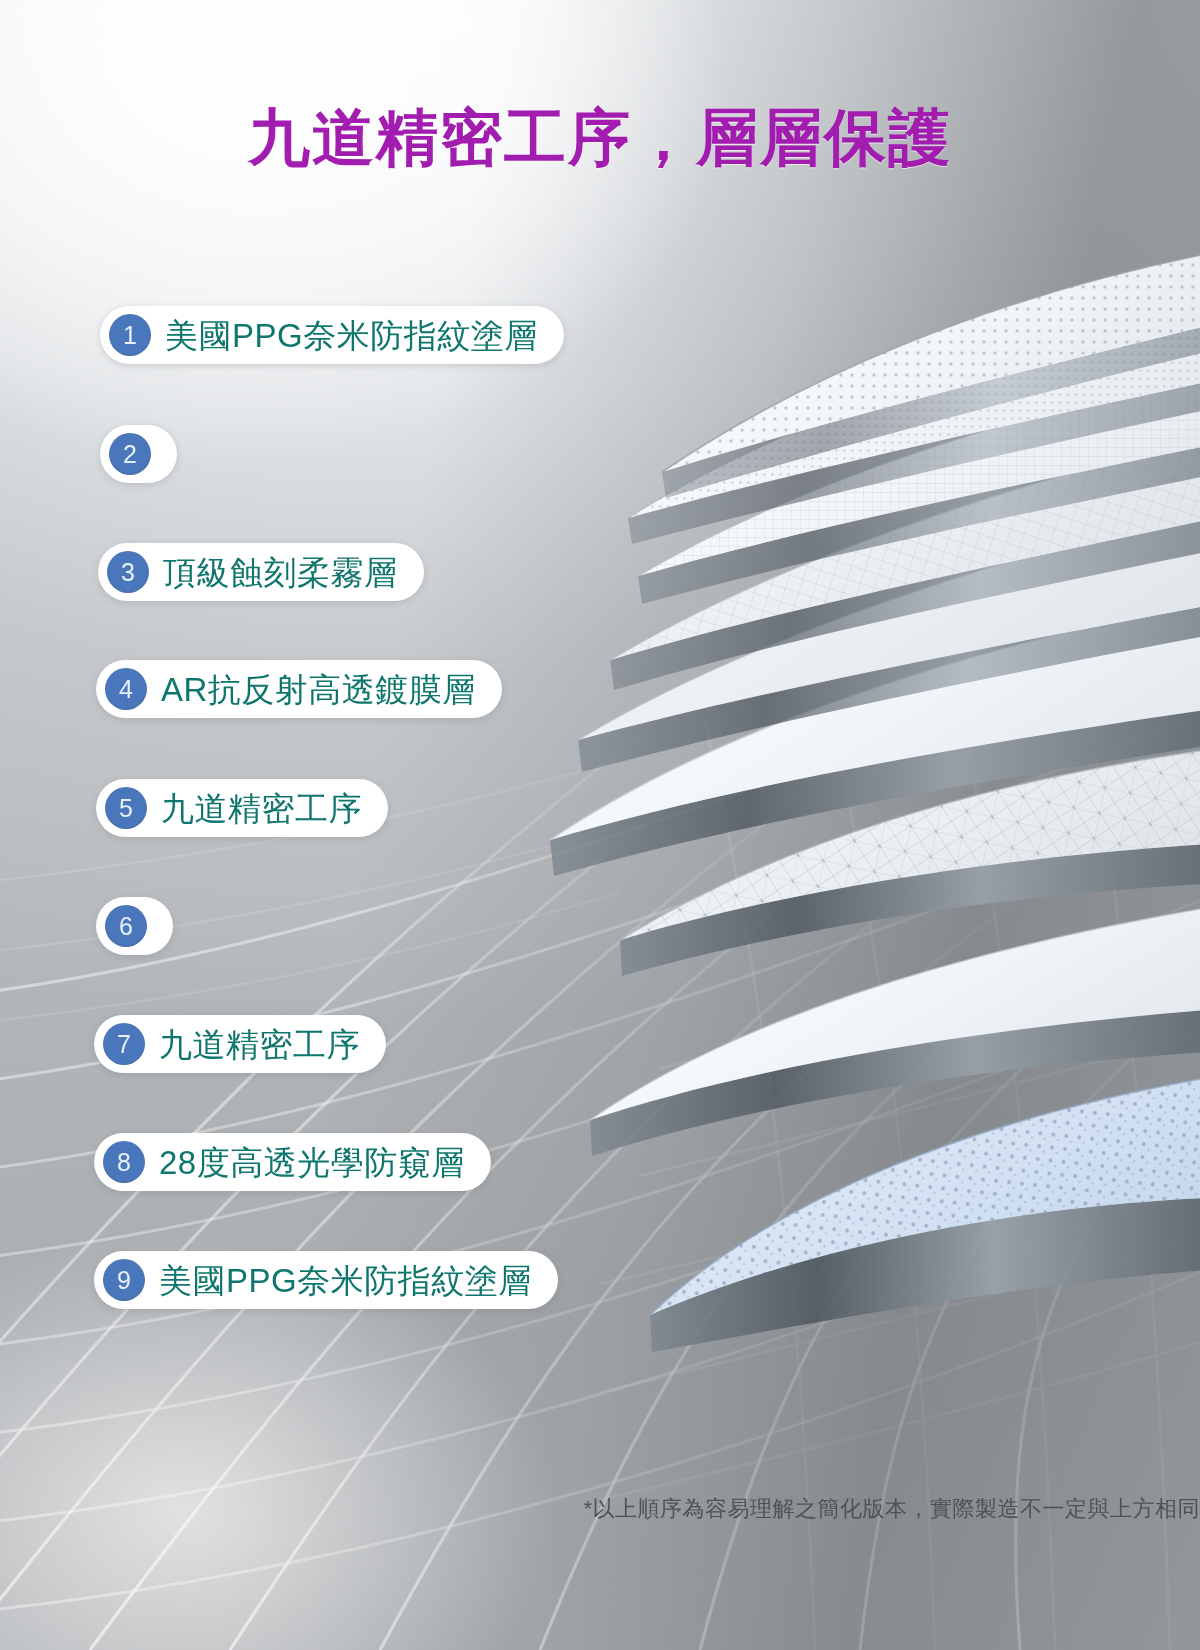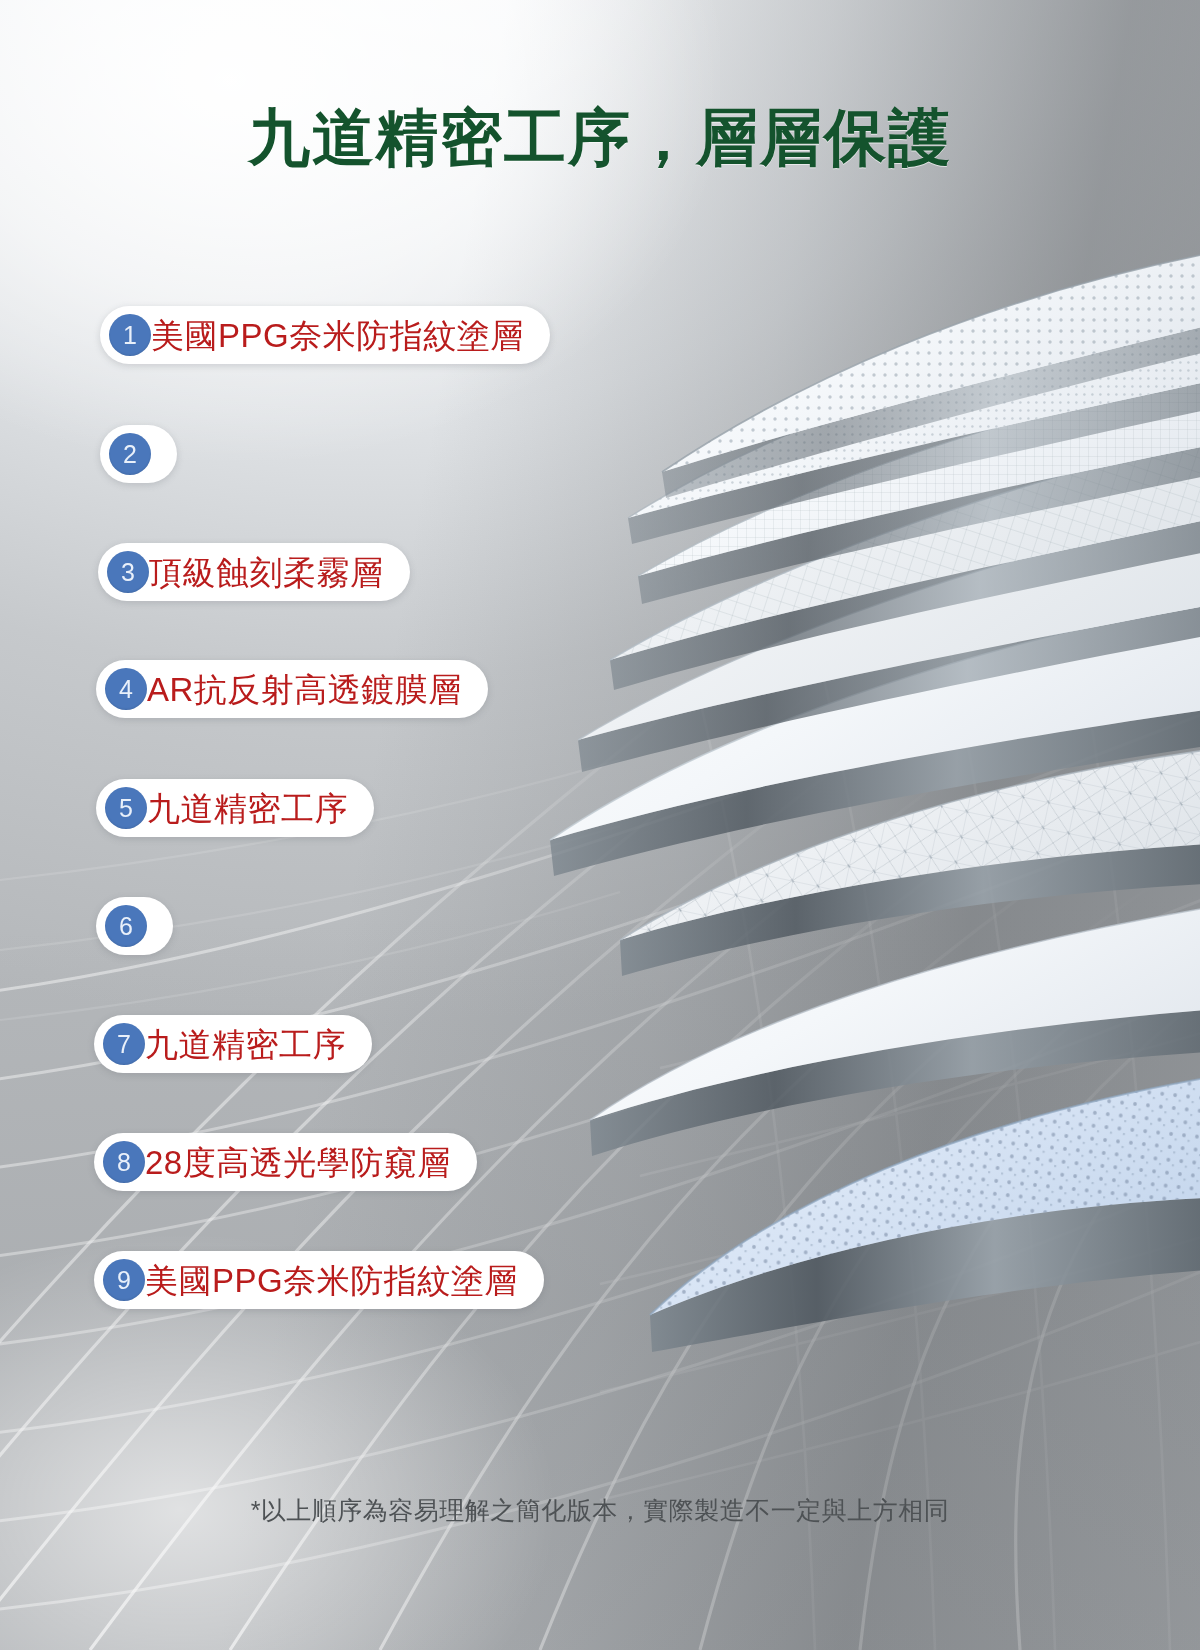--- a/index.html
+++ b/index.html
@@ -40,48 +40,49 @@
     position:absolute;left:-200px;top:1230px;width:760px;height:560px;
     background:radial-gradient(ellipse at center, rgba(255,255,255,0.62) 0%, rgba(255,255,255,0) 70%);
   }
   .bg-grid{position:absolute;inset:0;}
   .bg-grid svg{display:block;width:1200px;height:1650px;}
 
   
   .title{
     position:absolute;left:0;right:0;top:96px;text-align:center;
     font-size:62px;font-weight:bold;letter-spacing:2px;
-    color:#14532d;
+    color:#a21caf;
     text-shadow:0 1px 0 rgba(255,255,255,.6);
   }
 
   
   .pill{
     position:absolute;display:flex;align-items:center;
     height:58px;border-radius:29px;background:#ffffff;
     padding:0 26px 0 9px;
     box-shadow:0 2px 7px rgba(90,96,104,0.22);
     white-space:nowrap;
   }
   .badge{
     width:42px;height:42px;border-radius:50%;
     background:#4a77bb;
     display:flex;align-items:center;justify-content:center;
     color:#e9f0fa;font-size:25px;font-weight:300;line-height:1;
     flex:0 0 auto;
     box-shadow:inset 0 -1px 2px rgba(0,0,0,.10);
   }
   .pill-label{
-    color:#b91c1c;font-size:33px;line-height:1;letter-spacing:.5px;text-align:center;
+    margin-left:14px;
+    color:#0f766e;font-size:33px;line-height:1;letter-spacing:.5px;text-align:center;
   }
 
   
   .footnote{
-    position:absolute;left:0;right:0;top:1494px;text-align:center;
-    font-size:25px;color:#4e5255;letter-spacing:.5px;
+    position:absolute;left:0;right:0;top:1494px;text-align:right;
+    font-size:22px;color:#4e5255;letter-spacing:.5px;
   }
 
   
   .stack{position:absolute;left:530px;top:240px;width:690px;height:1120px;}
   .stack svg{display:block;width:690px;height:1120px;}
 </style>
 </head>
 <body>
 
 <div id="stage">

